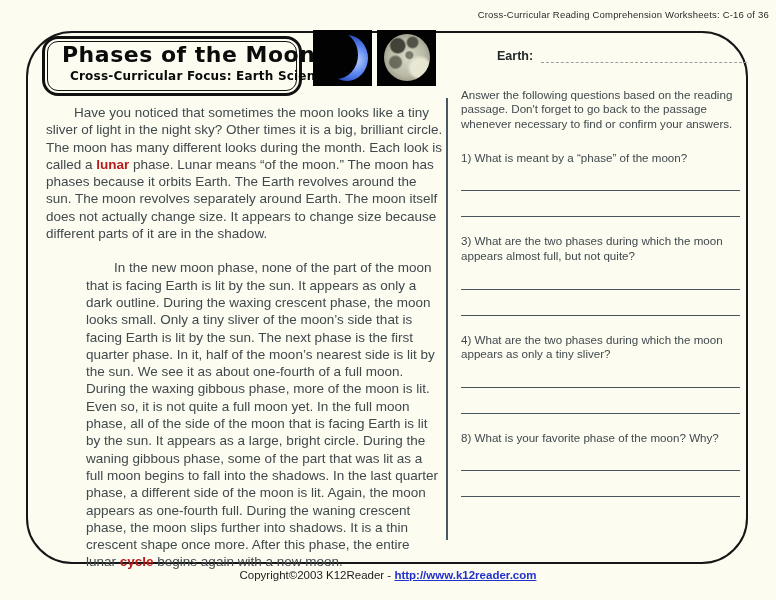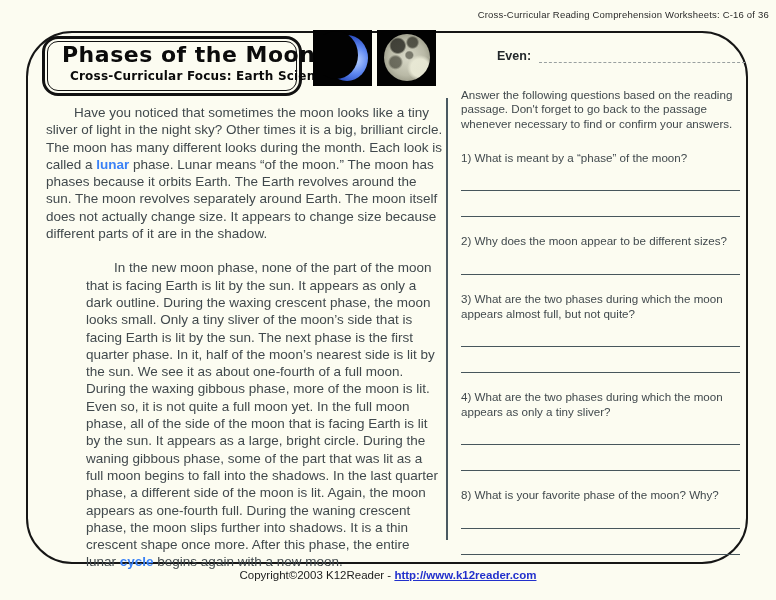--- a/index.html
+++ b/index.html
@@ -77,21 +77,21 @@
   .divider {
     position:absolute; left:446px; top:98px; width:2px; height:442px; background:#4a5a62;
   }
 
   .passage {
     position:absolute; left:46px; top:104px; width:397px;
     font-size:13.5px; line-height:17.3px; color:#41494d;
   }
   .passage p { text-indent:28px; }
   .passage p + p { margin-top:17px;margin-left:40px; }
-  .passage b { color:#3b82f6; }
+  .passage b { color:#b91c1c; }
 
   .right-col { position:absolute; left:461px; top:88px; width:279px; }
   .instructions { font-size:11.6px; line-height:14.3px; color:#41494d; }
   .question { margin-top:17px; }
   .question:first-of-type { margin-top:20px; }
   .q-text { font-size:11.6px; line-height:14.6px; color:#41494d; }
   .answer-line { height:26px; border-bottom:1.6px solid #47565c; }
 
   .footer {
     position:absolute; left:0; top:569px; width:776px; text-align:center;
@@ -117,41 +117,37 @@
 
   <div class="moon-img moon-crescent">
     <div class="blue-disc"></div>
     <div class="shadow-disc"></div>
   </div>
   <div class="moon-img moon-full">
     <div class="full-disc"></div>
   </div>
 
   <div class="name-row">
-    <span class="name-label">Even:</span>
+    <span class="name-label">Earth:</span>
     <span class="name-line"></span>
   </div>
 
   <div class="divider"></div>
 
   <div class="passage">
     <p><span>Have you noticed that sometimes the moon looks like a tiny sliver of light in the night sky? Other times it is a big, brilliant circle. The moon has many different looks during the month. Each look is called a </span><b>lunar</b><span> phase. Lunar means “of the moon.” The moon has phases because it orbits Earth. The Earth revolves around the sun. The moon revolves separately around Earth. The moon itself does not actually change size. It appears to change size because different parts of it are in the shadow.</span></p>
     <p><span>In the new moon phase, none of the part of the moon that is facing Earth is lit by the sun. It appears as only a dark outline. During the waxing crescent phase, the moon looks small. Only a tiny sliver of the moon’s side that is facing Earth is lit by the sun. The next phase is the first quarter phase. In it, half of the moon’s nearest side is lit by the sun. We see it as about one-fourth of a full moon. During the waxing gibbous phase, more of the moon is lit. Even so, it is not quite a full moon yet. In the full moon phase, all of the side of the moon that is facing Earth is lit by the sun. It appears as a large, bright circle. During the waning gibbous phase, some of the part that was lit as a full moon begins to fall into the shadows. In the last quarter phase, a different side of the moon is lit. Again, the moon appears as one-fourth full. During the waning crescent phase, the moon slips further into shadows. It is a thin crescent shape once more. After this phase, the entire lunar </span><b>cycle</b><span> begins again with a new moon.</span></p>
   </div>
 
   <div class="right-col">
     <div class="instructions">Answer the following questions based on the reading passage. Don't forget to go back to the passage whenever necessary to find or confirm your answers.</div>
     <div>
         <div class="question">
           <div class="q-text">1) What is meant by a “phase” of the moon?</div>
           <div class="answer-line"></div>
-          <div class="answer-line"></div>
-        </div>
-        <div class="question">
-          <div class="q-text">2) Why does the moon appear to be different sizes?</div>
           <div class="answer-line"></div>
         </div>
         <div class="question">
           <div class="q-text">3) What are the two phases during which the moon appears almost full, but not quite?</div>
           <div class="answer-line"></div>
           <div class="answer-line"></div>
         </div>
         <div class="question">
           <div class="q-text">4) What are the two phases during which the moon appears as only a tiny sliver?</div>
           <div class="answer-line"></div>

